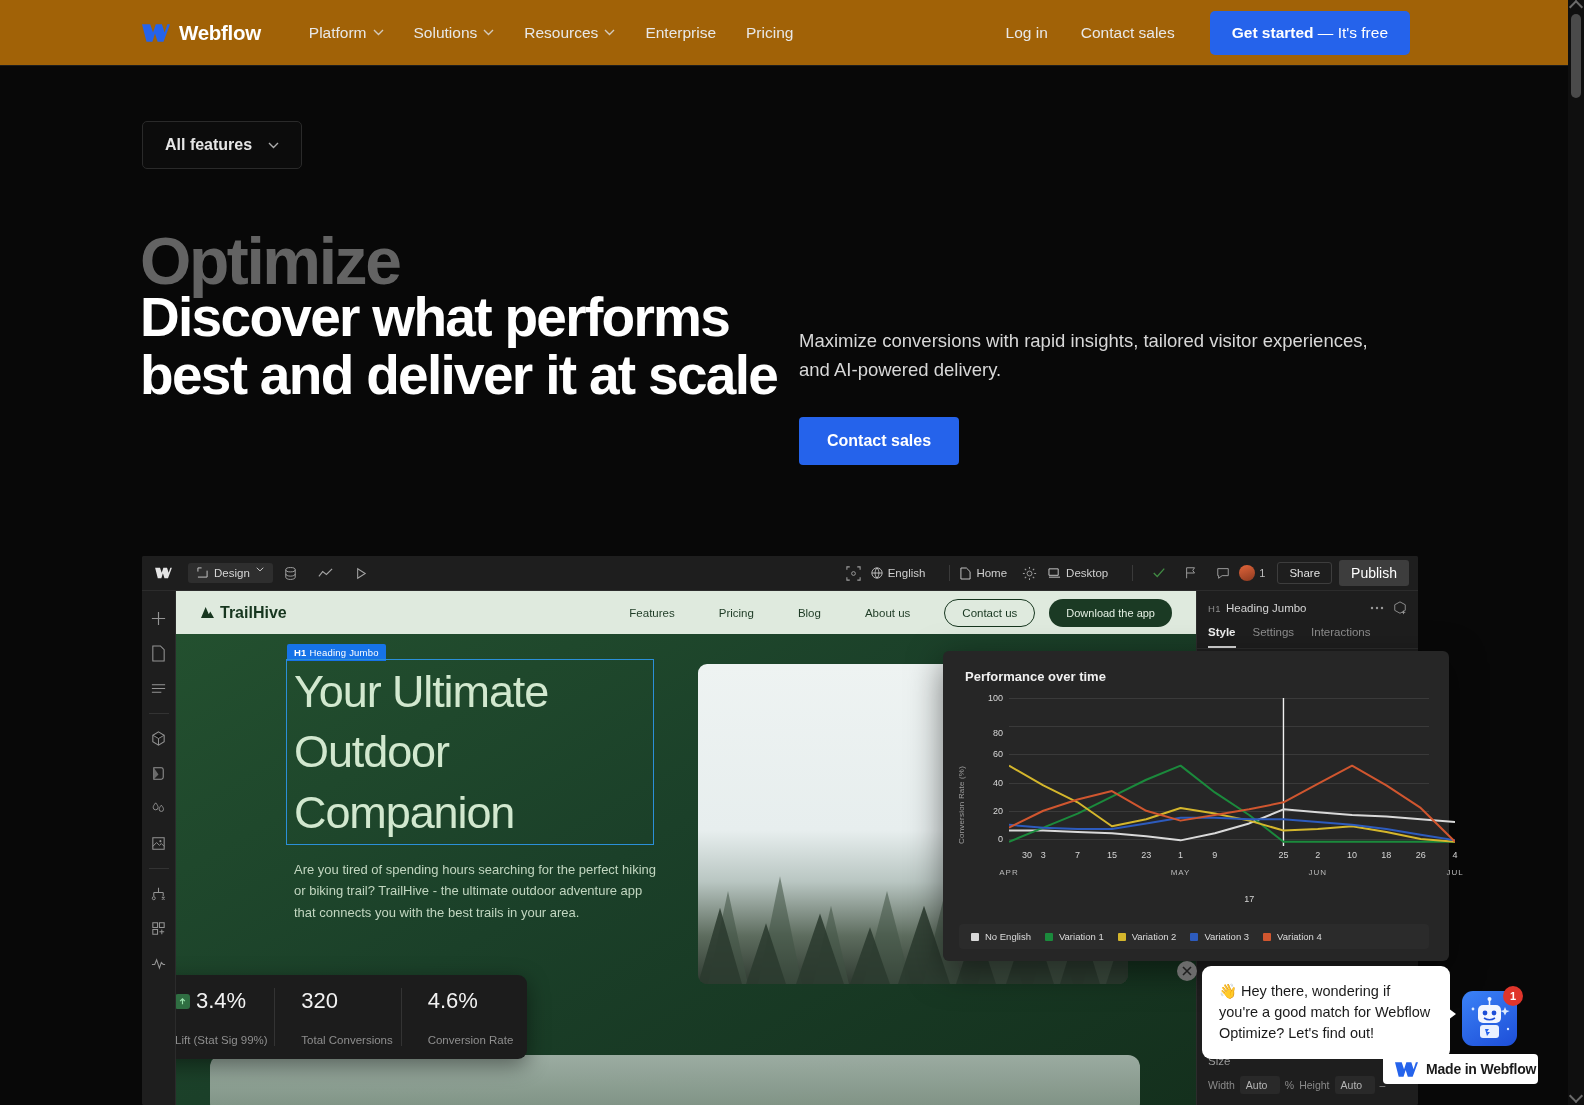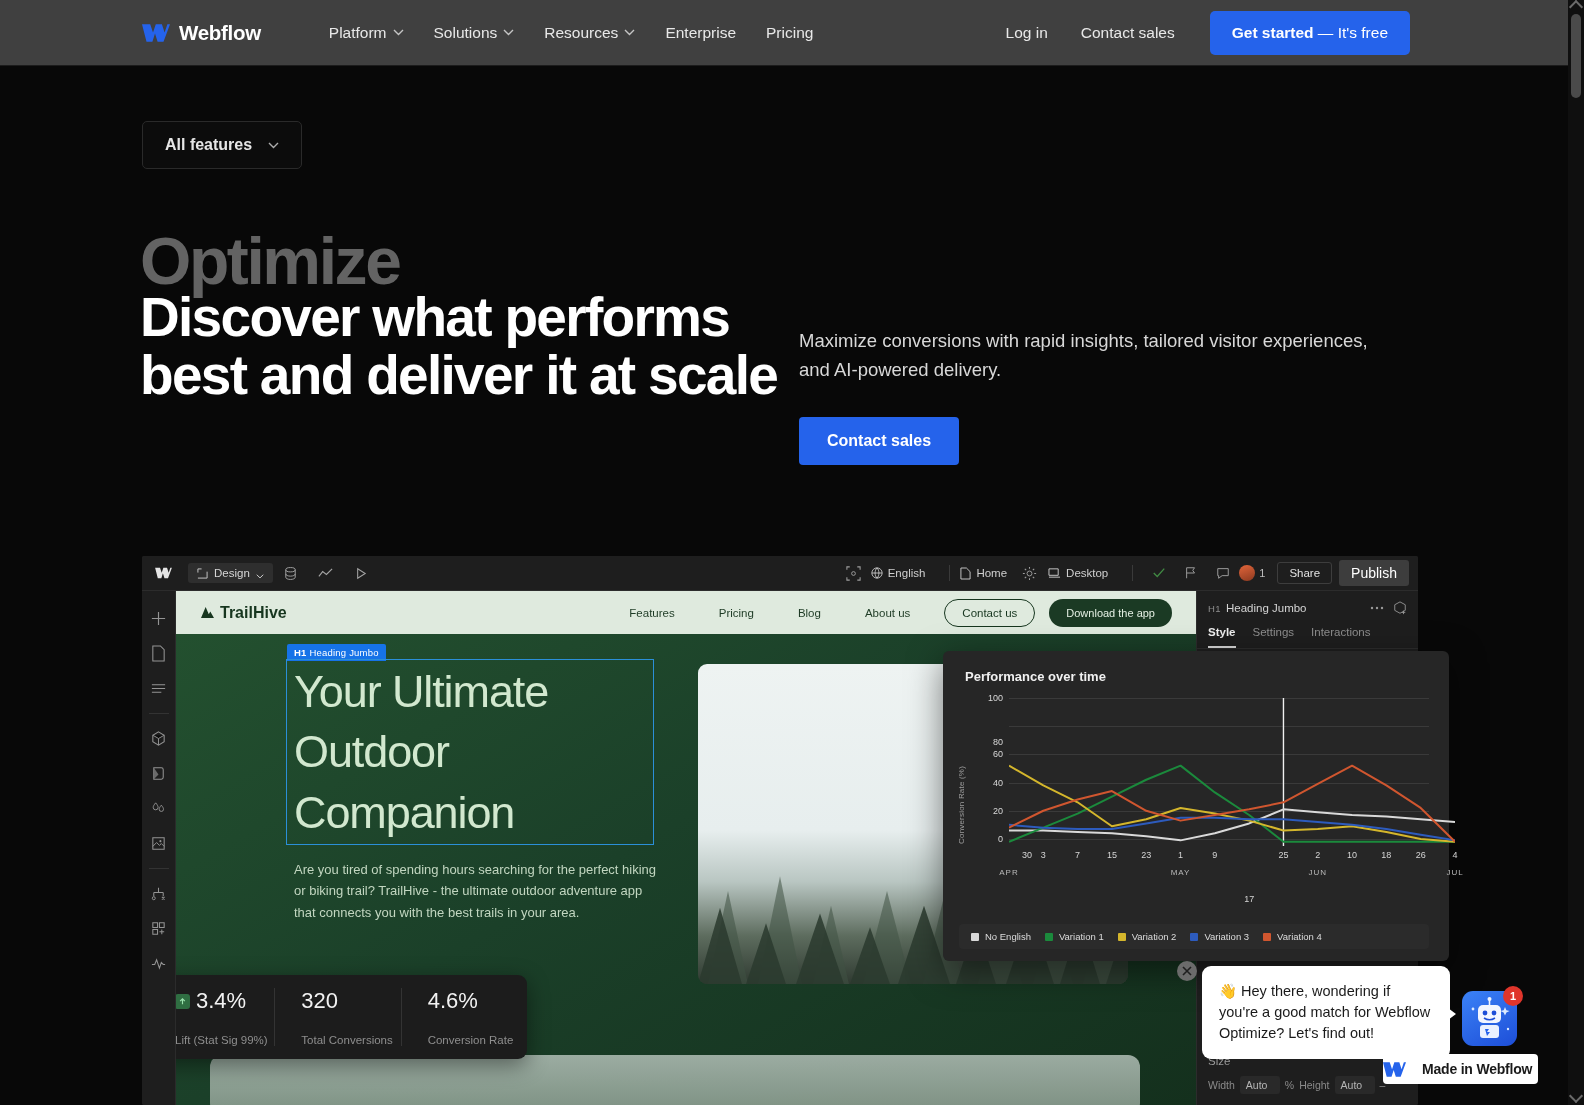--- a/index.html
+++ b/index.html
@@ -7,25 +7,24 @@
     width: 1584px; height: 1105px;
     background: #080808;
     font-family: "Liberation Sans", sans-serif;
     overflow: hidden;
   }
   body { position: relative; }
 
   
   .topnav {
     position: absolute; top: 0; left: 0; width: 1568px; height: 66px;
-    background: #404040;
+    background: #a16207;
     border-bottom: 1px solid #1c1c1c;
     display: flex; align-items: center;
     z-index: 40;
-    gap: 20px;
   }
   .brand { display: flex; align-items: center; gap: 9px; margin-left: 142px; }
   .wf-logo { width: 28px; height: 20px; display: block; }
   .brand-name { color: #fff; font-size: 20.5px; font-weight: 700; letter-spacing: -0.3px; }
   .nav-links { display: flex; align-items: center; gap: 4px; margin-left: 35px; }
   .nav-item {
     display: flex; align-items: center; gap: 6px;
     color: #e8e8e8; font-size: 15.5px; font-weight: 500;
     padding: 8px 13px; cursor: pointer; white-space: nowrap;
   }
@@ -90,21 +89,21 @@
     border-radius: 2px;
   }
   
   .dsg-top {
     position: absolute; left: 0; top: 0; width: 100%; height: 35px;
     background: #1e1e1e; border-bottom: 1px solid #2c2c2c;
     display: flex; align-items: center; padding: 0 9px;
   }
   .dsg-logo { width: 17px; height: 12px; margin: 0 16px 0 4px; }
   .dsg-pill {
-    display: flex; align-items: flex-end; gap: 6px;
+    display: flex; align-items: flex-start; gap: 6px;
     background: #2e2e2e; border-radius: 3px; padding: 4px 9px;
     color: #d6d6d6; font-size: 11.5px; cursor: pointer;
   }
   .dsg-ico { width: 17px; height: 17px; margin: 0 9px; opacity: .75; cursor: pointer; display:block; }
   .dsg-right { margin-left: auto; display: flex; align-items: center; }
   .dsg-txt { color: #cfcfcf; font-size: 11.5px; display: flex; align-items: center; gap: 5px; margin-right: 14px; cursor: pointer; }
   .dsg-sep { width: 1px; height: 16px; background: #3a3a3a; margin: 0 10px; }
   .avatar {
     width: 16px; height: 16px; border-radius: 50%;
     background: linear-gradient(160deg,#e2653a,#8d3a20); margin-right: 4px;
@@ -284,21 +283,21 @@
   }
   .bot-badge {
     position: absolute; left: 1503px; top: 986px; width: 20px; height: 20px;
     border-radius: 50%; background: #e0352b; color: #fff;
     font-size: 11px; font-weight: 700; display: flex;
     align-items: center; justify-content: center; z-index: 52;
   }
   .made-badge {
     position: absolute; left: 1383px; top: 1054px; width: 155px; height: 30px;
     background: #fff; border-radius: 4px; display: flex; align-items: center;
-    gap: 16px; z-index: 50; cursor: pointer;
+    gap: 8px; padding-left: 12px; z-index: 50; cursor: pointer;
   }
   .made-txt { color: #1a1a1a; font-size: 14px; font-weight: 700; letter-spacing: -0.2px; }
 </style>
 </head>
 <body>
 
 <div class="topnav">
   <div class="brand">
     <svg class="wf-logo" viewBox="0 0 28 20">
       <path d="M0 1.2h8.2L11 9.6 13.8 1.2h6.1l2.7 8.4 2.8-8.4H28l-6.5 17.6h-5.9L13 10.6l-2.6 8.2H4.5z" fill="#2563eb"></path>
@@ -572,21 +571,21 @@
 
 <div class="chart-card">
   <div class="chart-title">Performance over time</div>
   <div class="plot-wrap">
     <div class="y-axis-label">Conversion Rate (%)</div>
     <div id="yticks">
         <div class="ytick" style="top: 140.952px;">0</div>
         <div class="ytick" style="top: 112.762px;">20</div>
         <div class="ytick" style="top: 84.5714px;">40</div>
         <div class="ytick" style="top: 56.381px;">60</div>
-        <div class="ytick" style="top: 44px;">80</div>
+        <div class="ytick" style="top: 35px;">80</div>
         <div class="ytick" style="top: 0px;">100</div>
       </div>
     <div class="plot" id="plot">
         <div class="gridline" style="top: 140.952px;"></div>
         <div class="gridline" style="top: 112.762px;"></div>
         <div class="gridline" style="top: 84.5714px;"></div>
         <div class="gridline" style="top: 56.381px;"></div>
         <div class="gridline" style="top: 28.1905px;"></div>
         <div class="gridline" style="top: 0px;"></div>
         <svg width="446" height="148" viewBox="0 0 446 148" style="position: absolute; left: 0px; top: 0px;">

